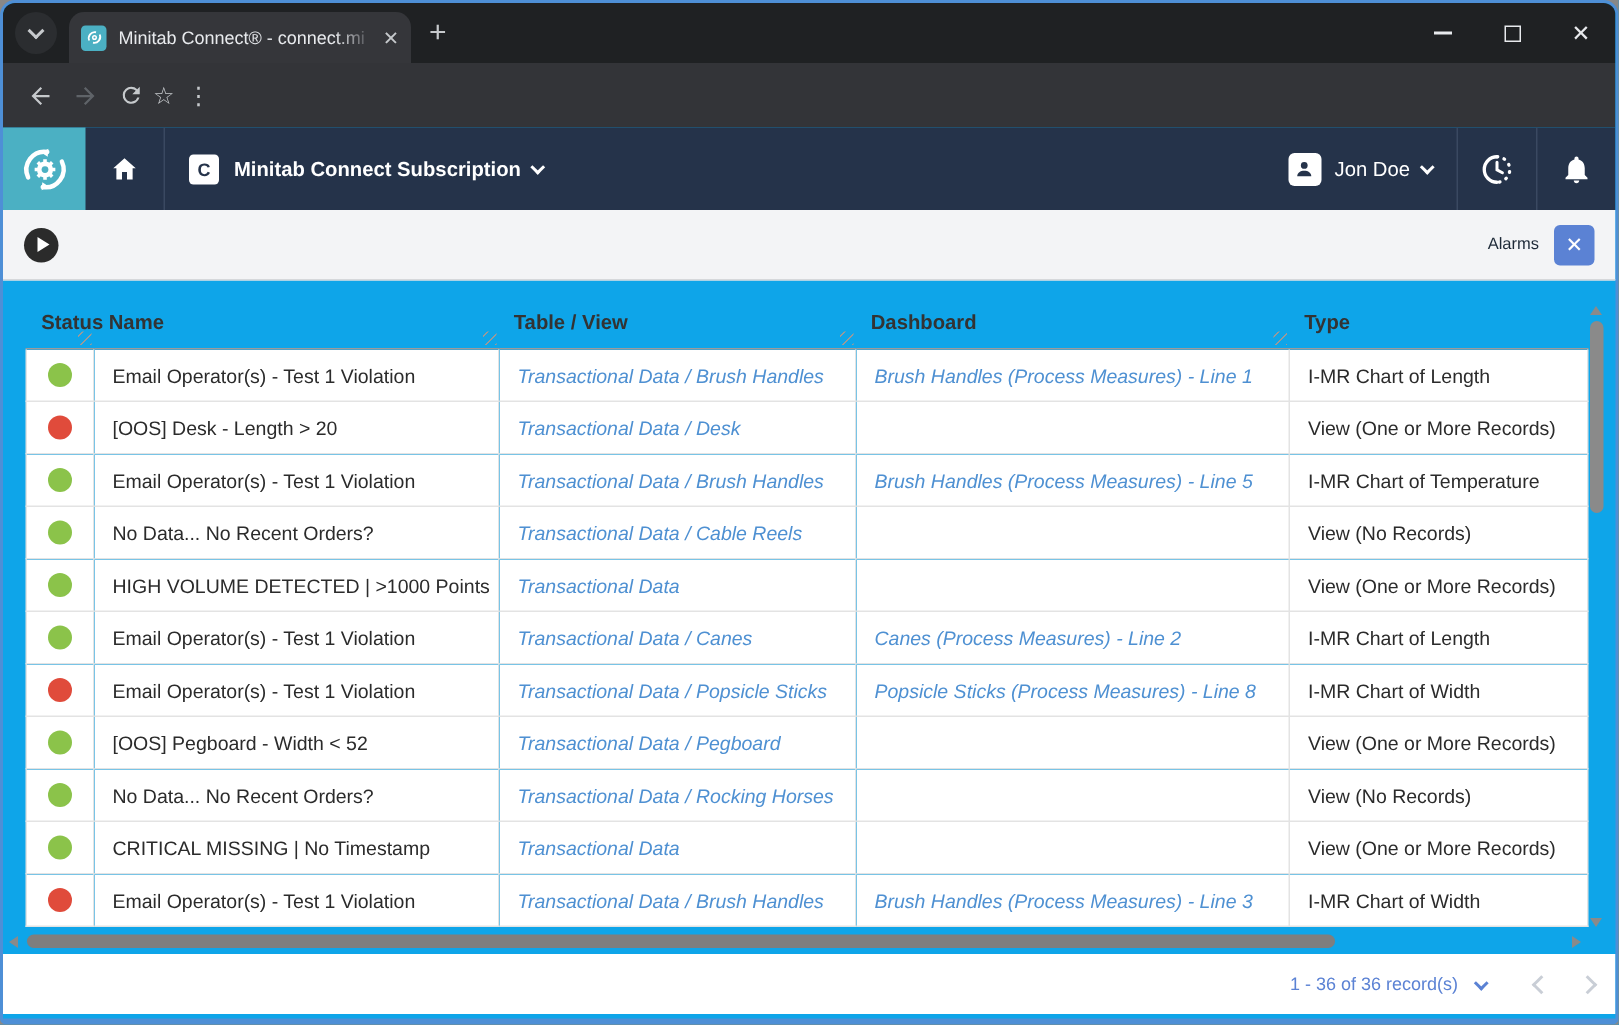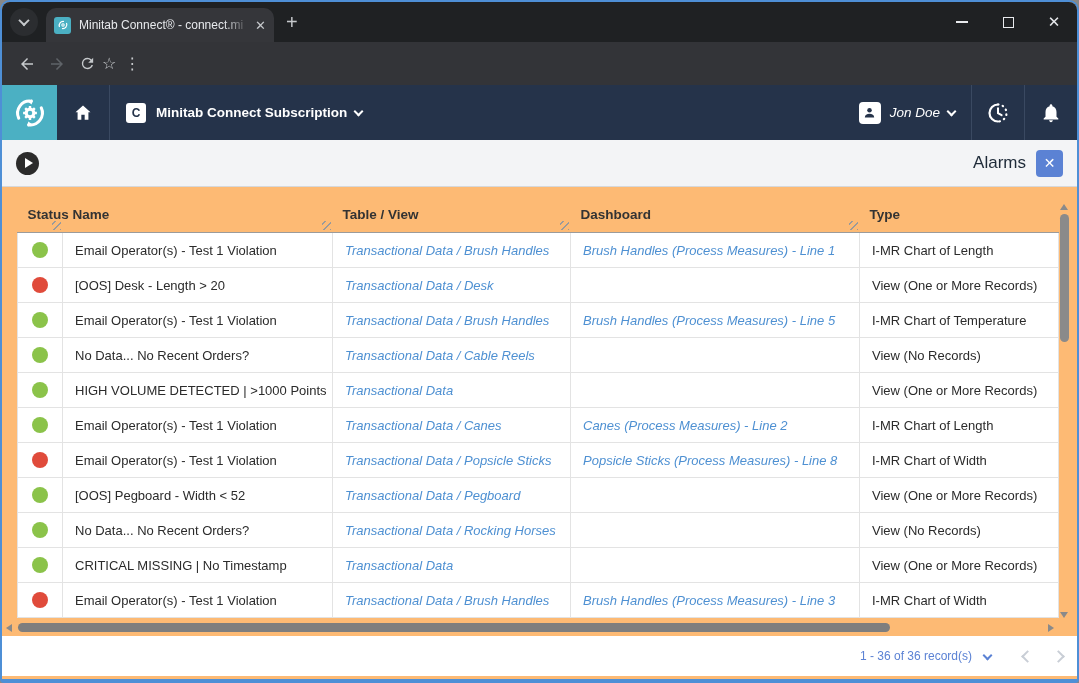--- a/index.html
+++ b/index.html
@@ -1,20 +1,20 @@
 <!DOCTYPE html>
 <html><head>
 <meta charset="utf-8">
 <style>
   * { margin:0; padding:0; box-sizing:border-box; }
   html,body { background:#888; font-family:"Liberation Sans", sans-serif; }
   .window{
     position:relative; width:1079px; height:683px; margin:0 auto;
     border:2px solid #4E8FD6; border-bottom-width:4px; border-radius:10px 10px 4px 4px;
-    overflow:hidden; background:#fdba74;
+    overflow:hidden; background:#0ea5e9;
   }
   
   .tabstrip{ position:absolute; left:0; top:0; width:100%; height:40px; background:#1F2123; display:flex; align-items:center; }
   .tab-search{ width:28px; height:28px; margin-left:8px; border-radius:14px; background:#2B2D30; display:flex; align-items:center; justify-content:center; cursor:pointer; }
   .chev{ display:inline-block; width:8px; height:8px; border-right:2px solid #C6C9CC; border-bottom:2px solid #C6C9CC; transform:rotate(45deg) translate(-1px,-1px); }
   .tab{ margin-left:8px; height:34px; width:228px; background:#35363A; border-radius:10px 10px 0 0; display:flex; align-items:center; padding:0 8px; align-self:flex-end; }
   .favicon{ width:17px; height:17px; border-radius:3px; background:#4BB0C3; display:flex; align-items:center; justify-content:center; flex:0 0 auto; }
   .tab-title{ color:#E8EAED; font-size:12px; margin-left:8px; white-space:nowrap; overflow:hidden; flex:1 1 auto;
     -webkit-mask-image:linear-gradient(90deg,#000 85%,transparent); mask-image:linear-gradient(90deg,#000 85%,transparent); }
   .tab-close{ color:#C6C9CC; font-size:13px; margin-left:6px; cursor:pointer; flex:0 0 auto; }
@@ -35,30 +35,30 @@
   
   .appbar{ position:absolute; left:0; top:83px; width:100%; height:55px; background:#25334A; display:flex; align-items:stretch; }
   .logo{ width:55px; height:55px; background:#4BB0C3; display:flex; align-items:center; justify-content:center; cursor:pointer; flex:0 0 auto; }
   .home-btn{ width:52px; display:flex; align-items:center; justify-content:center; cursor:pointer; }
   .vsep{ width:1px; background:#3A4961; margin:0; }
   .sub-group{ display:flex; align-items:center; padding:0 16px; cursor:pointer; }
   .c-badge{ width:20px; height:20px; background:#fff; border-radius:3px; color:#25334A; font-size:12px; font-weight:bold; display:flex; align-items:center; justify-content:center; }
   .sub-label{ color:#fff; font-size:13.5px; font-weight:600; margin:0 8px 0 10px;text-align:center; }
   .chev-w{ display:inline-block; width:7px; height:7px; border-right:2px solid #fff; border-bottom:2px solid #fff; transform:rotate(45deg); margin-top:-3px; }
   .appbar-right{ margin-left:auto; display:flex; align-items:stretch; }
-  .user-group{ display:flex; align-items:center; padding:4px 16px; cursor:pointer;font-style:italic; }
+  .user-group{ display:flex; align-items:center; padding:4px 16px; cursor:pointer; }
   .person-badge{ width:22px; height:22px; background:#fff; border-radius:4px; display:flex; align-items:center; justify-content:center; }
   .user-name{ color:#fff; font-size:13.5px; margin:0 8px 0 9px; }
   .icon-btn{ width:52px; display:flex; align-items:center; justify-content:center; cursor:pointer; }
   
   .subheader{ position:absolute; left:0; top:138px; width:100%; height:47px; background:#F3F4F6; border-bottom:1px solid #D6D8DB; display:flex; align-items:center; padding:0 14px; }
   .play-btn{ width:23px; height:23px; border-radius:50%; background:#2B2B2B; display:flex; align-items:center; justify-content:center; cursor:pointer; }
   .play-tri{ width:0; height:0; border-left:8px solid #fff; border-top:5px solid transparent; border-bottom:5px solid transparent; margin-left:2px; }
   .subheader-right{ margin-left:auto; display:flex; align-items:center; }
-  .panel-title{ color:#1E2A38; font-size:17px; margin-right:10px; }
+  .panel-title{ color:#1E2A38; font-size:11px; margin-right:10px; }
   .close-panel{ width:27px; height:27px; border-radius:4px; background:#5B82D4; color:#fff; font-size:14px; display:flex; align-items:center; justify-content:center; cursor:pointer; }
   
   .table-wrap{ position:absolute; left:15px; top:197px; width:1041px; }
   table{ border-collapse:collapse; width:100%; table-layout:fixed; font-size:13px; color:#2B2B2B; }
   col.w-status{width:45px;} col.w-name{width:270px;} col.w-tv{width:238px;} col.w-dash{width:289px;} col.w-type{width:199px;}
   th{ text-align:left; font-size:13.5px; font-weight:bold; color:#333; padding:8px 10px 10px 10px; border-bottom:1px solid #9B9B9B; position:relative; }
   th .grip{ position:absolute; right:2px; bottom:2px; width:9px; height:9px;
     background:repeating-linear-gradient(135deg, transparent 0 2px, #9a9a9a 2px 3px, transparent 3px 5px); cursor:col-resize; }
   td{ height:35px; border:1px solid #E3E3E3; padding:0 12px; white-space:nowrap; overflow:hidden; background:#fff; }
   td.c-status{ text-align:center; padding:0; }

